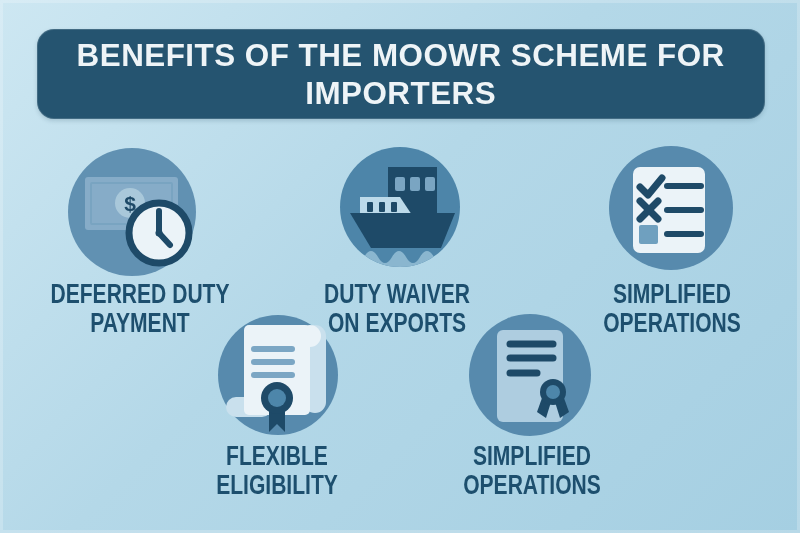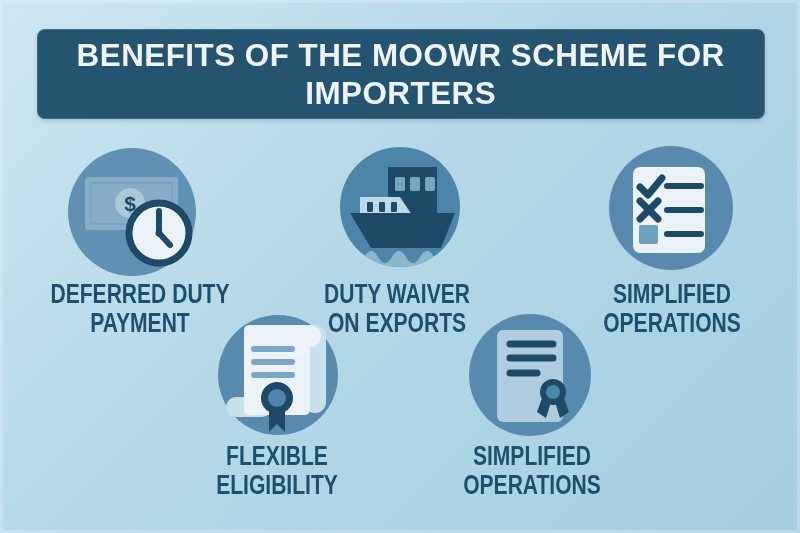--- a/index.html
+++ b/index.html
@@ -4,21 +4,21 @@
 <style>
   html,body{margin:0;padding:0;}
   .canvas{
     position:relative;width:800px;height:533px;overflow:hidden;
     background:linear-gradient(135deg,var(--bg_top) 0%,var(--bg_mid) 45%,var(--bg_bottom) 100%);
     box-shadow:inset 0 0 0 3px rgba(255,255,255,0.22);
     font-family:"Liberation Sans",sans-serif;
   }
   .title-bar{
     position:absolute;left:37px;top:29px;width:726px;height:88px;
-    background:var(--header_bg);border-radius:8px;
+    background:var(--header_bg);border-radius:17px;
     border:1px solid rgba(255,255,255,0.14);
     box-shadow:0 2px 4px rgba(20,60,85,0.18);
     display:flex;align-items:center;justify-content:center;
   }
   .title-inner{
     text-align:center;color:var(--header_text);
     font-weight:700;font-size:32px;line-height:38px;letter-spacing:0.5px;
     transform:scaleX(0.98);transform-origin:center;
     white-space:nowrap;
   }

